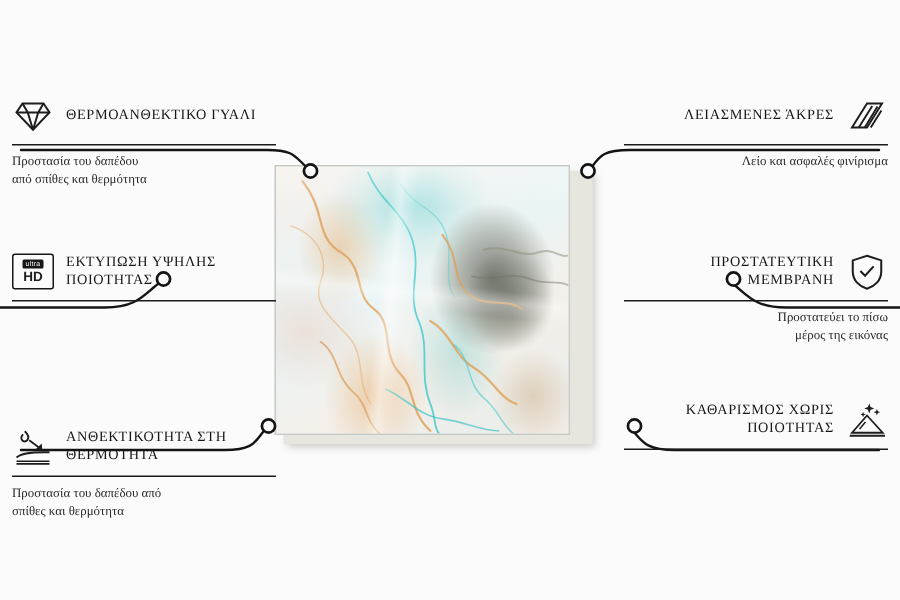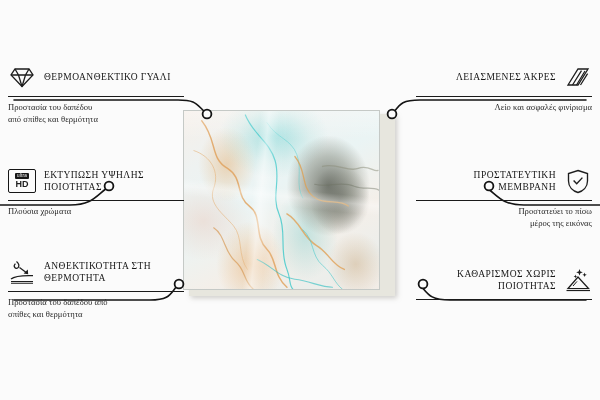--- a/index.html
+++ b/index.html
@@ -231,25 +231,24 @@
       <span class="f-icon">
         <span class="hd-badge">
           <span class="u">ultra</span>
           <span class="h">HD</span>
         </span>
       </span>
       <span class="f-title">ΕΚΤΥΠΩΣΗ ΥΨΗΛΗΣ ΠΟΙΟΤΗΤΑΣ</span>
     </div>
     <div class="f-rule"></div>
     <div class="f-desc">
-      <span>Πλούσια χρώματα</span>
-    </div>
-  </div>
-
-  <div class="feature left" style="top:257px">
+    </div>
+  </div>
+
+  <div class="feature left" style="top:283px">
     <div class="f-head">
       <span class="f-icon">
         <svg width="26" height="24" viewBox="0 0 26 24" fill="none" stroke="currentColor" stroke-width="1.25">
           <path d="M7.5,1.5 C9.8,3.6 10.4,5.5 9.4,7.2 C8.6,8.6 6.6,8.7 5.7,7.4 C4.9,6.2 5.4,4.6 6.4,3.6"></path>
           <path d="M10.5,7.5 L18.5,13.5" stroke-width="1.2"></path>
           <path d="M18.8,9.6 L19.2,14.2 L14.6,13.6" fill="currentColor" stroke="none"></path>
           <path d="M2,19 C6,15.5 14,15.5 20,15.5 L24,15.5"></path>
           <path d="M2,21.5 H24 M2,23.2 H24" stroke-width="1.1"></path>
         </svg>
       </span>

